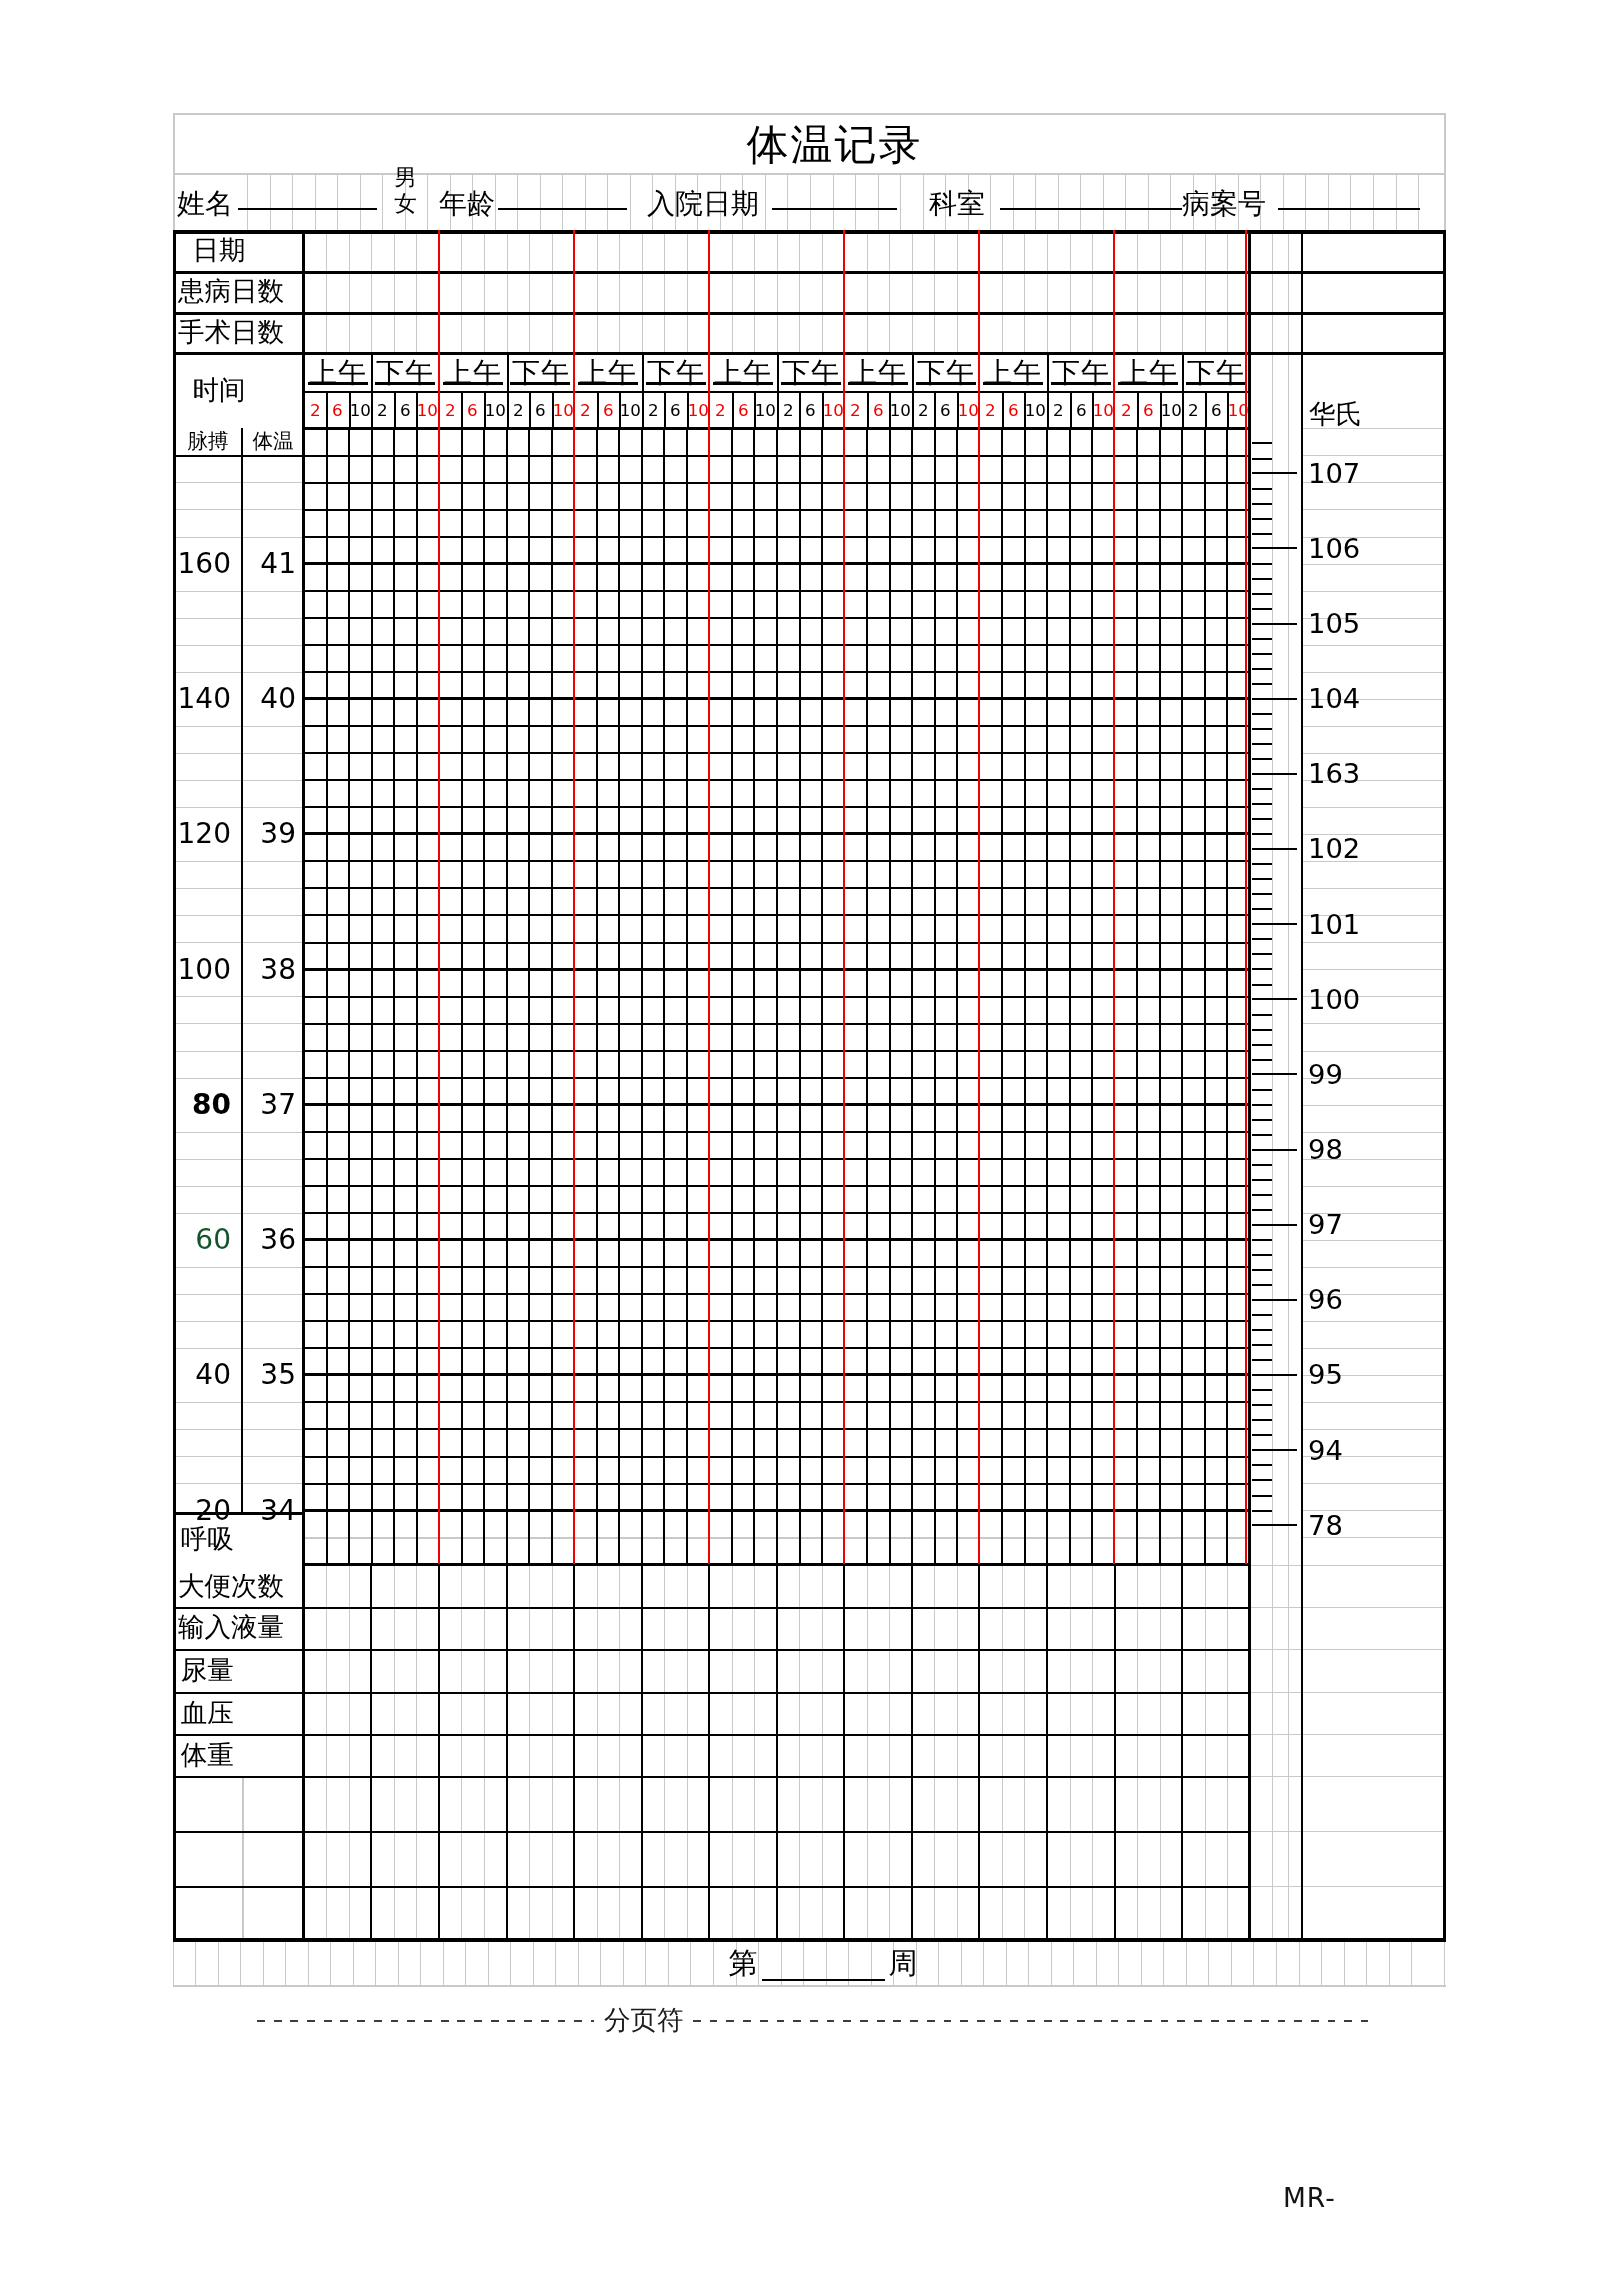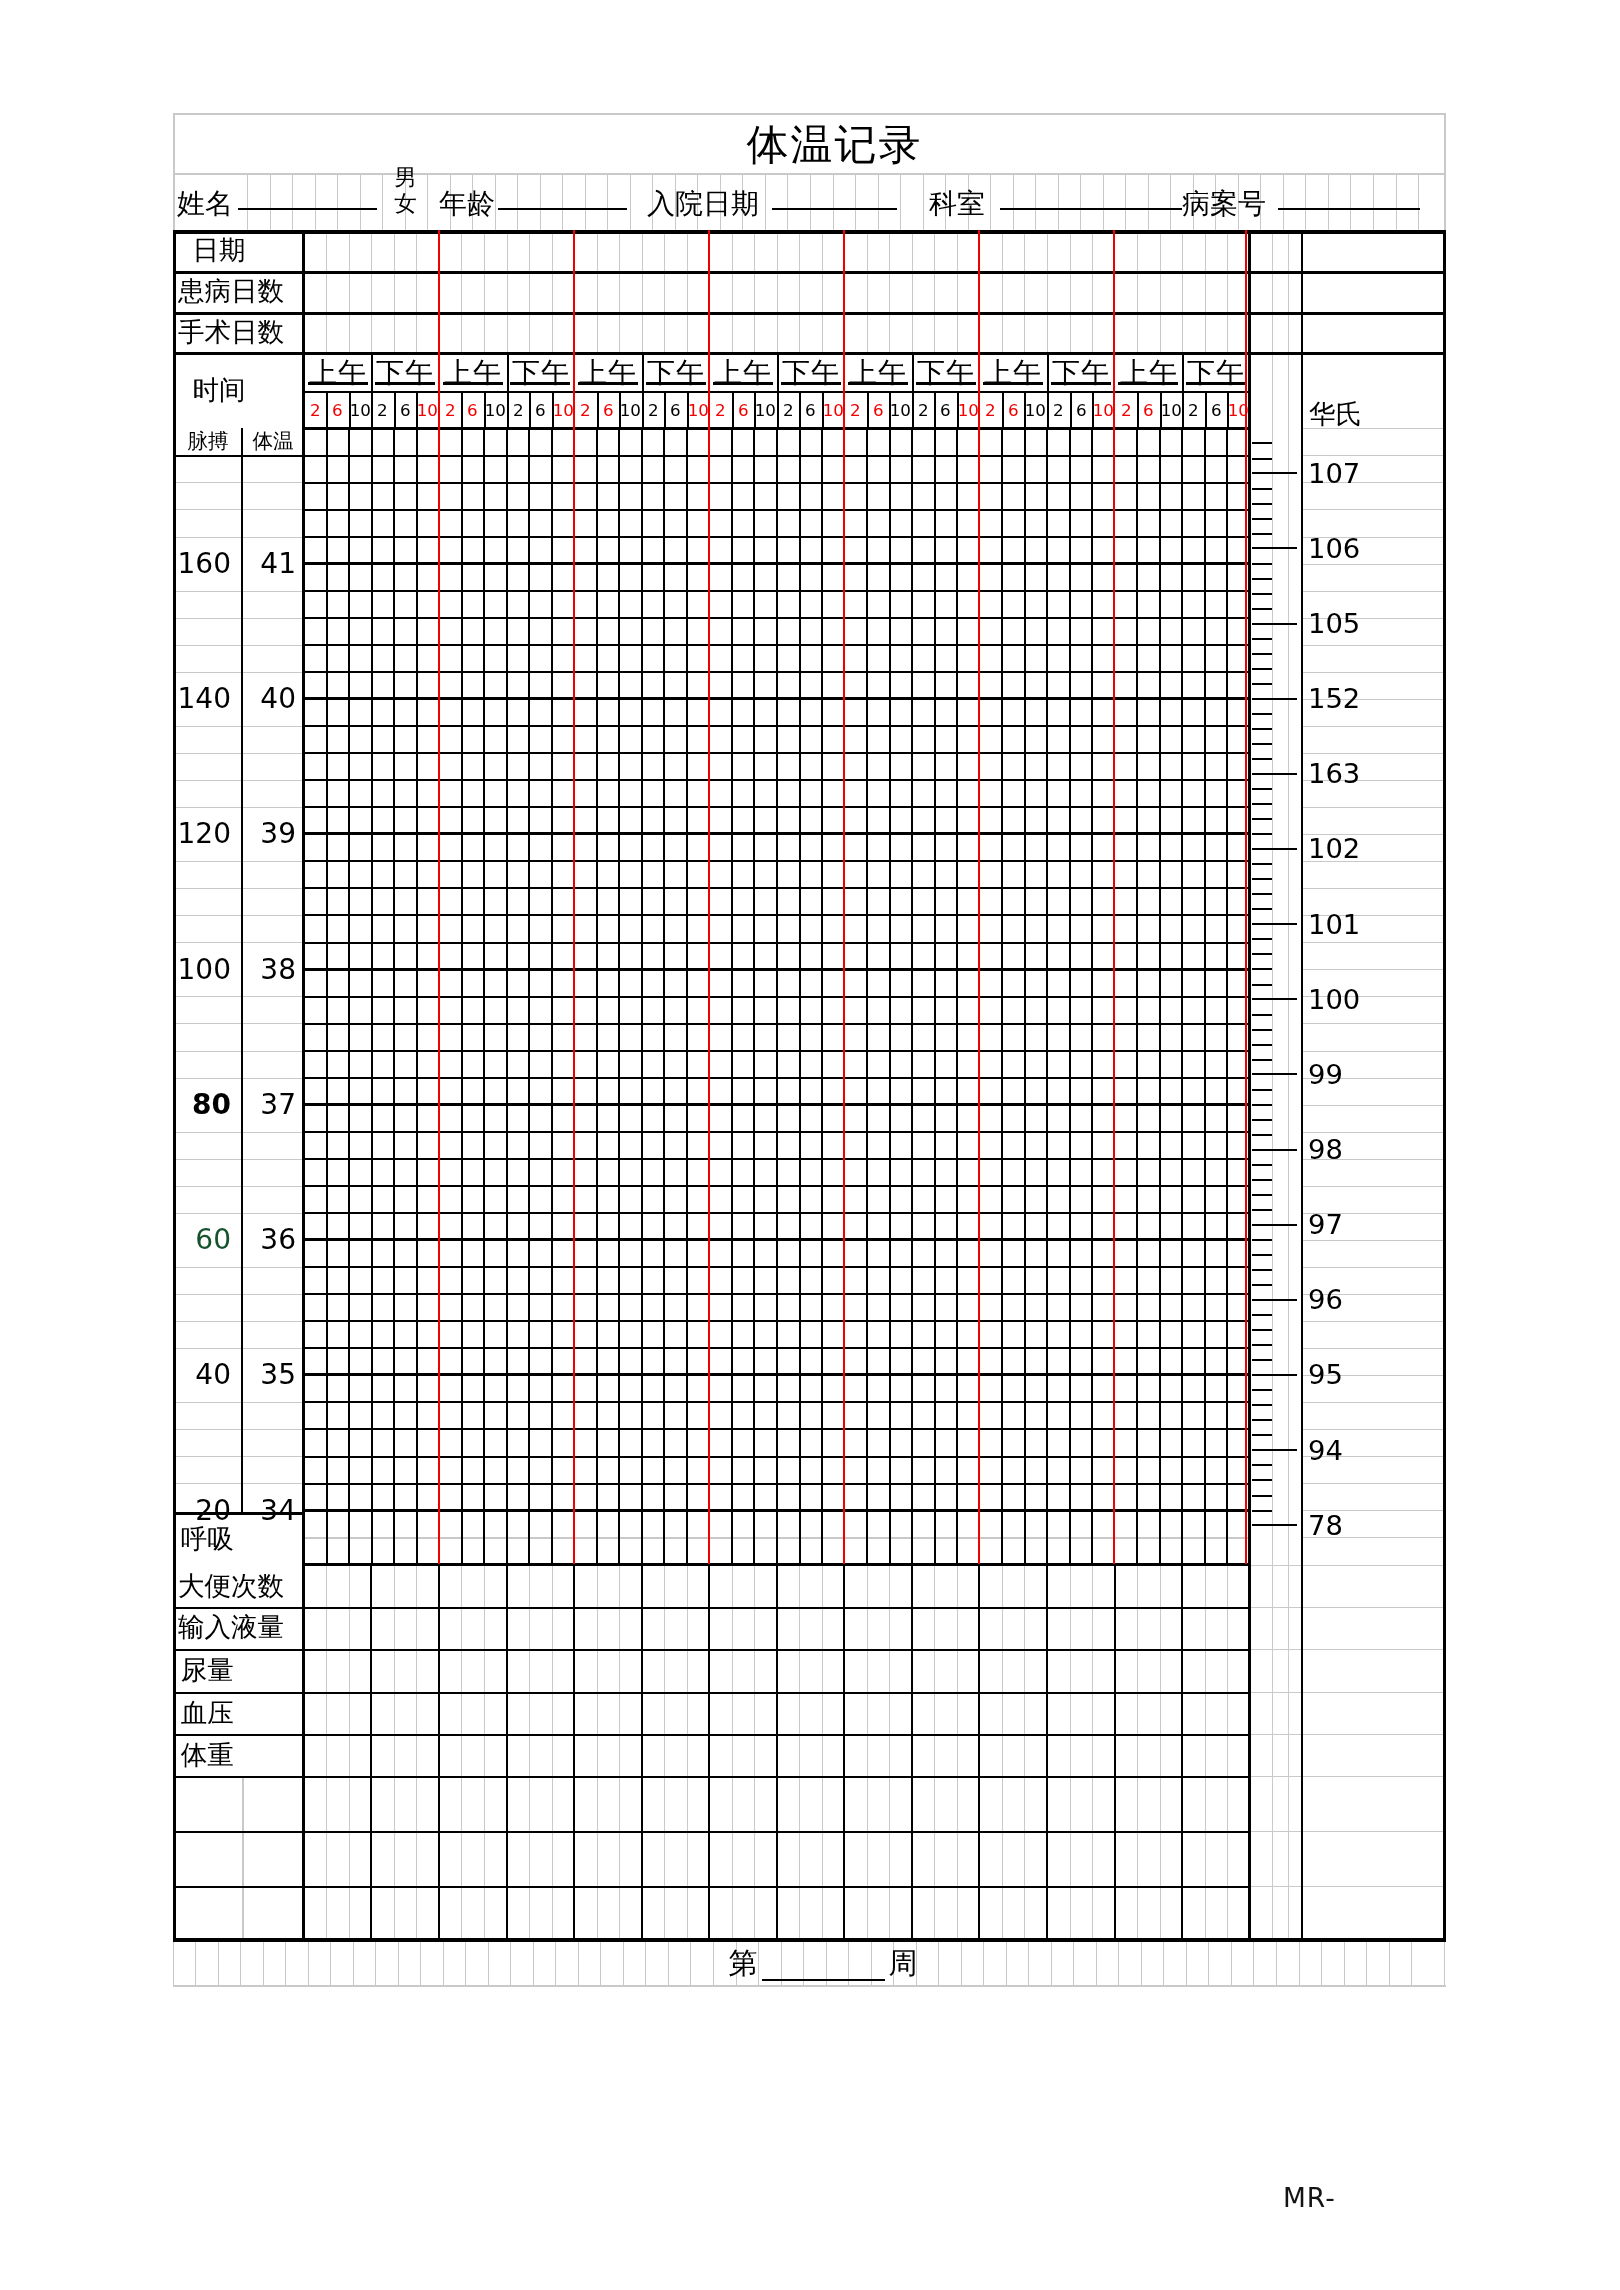--- a/index.html
+++ b/index.html
@@ -47,20 +47,25 @@
   <div class="fillline" style="left:1278px;top:208px;width:142px;"></div>
 
   <div class="txt" style="left:1309px;top:396px;font-size:26.5px;z-index:6;">华氏</div>
 
   <div class="footerrow" style="left:627px;top:1942px;width:392px;height:43px;">
     <span>第</span>
     <span class="wline"></span>
     <span>周</span>
   </div>
 
+  <div class="pb" style="left:257px;top:2005px;width:1111px;height:31px;">
+    <div class="dashline" style="position:relative;flex:1 1 auto;"></div>
+    <div class="pbtext">分页符</div>
+    <div class="dashline" style="position:relative;flex:2 1 auto;"></div>
+  </div>
 
   <div class="mr" style="left:1283px;top:2182px;">MR-</div>
 
   <div id="gridlayer">
       <div class="abs" style="left: 173px; top: 113px; width: 1273px; height: 1.6px; background: rgb(201, 201, 201); z-index: 2;"></div>
       <div class="abs" style="left: 173px; top: 173px; width: 1273px; height: 1.6px; background: rgb(201, 201, 201); z-index: 2;"></div>
       <div class="abs" style="left: 173px; top: 113px; width: 1.6px; height: 118px; background: rgb(201, 201, 201); z-index: 2;"></div>
       <div class="abs" style="left: 1444px; top: 113px; width: 1.6px; height: 118px; background: rgb(201, 201, 201); z-index: 2;"></div>
       <div class="abs" style="left: 247px; top: 173px; width: 1.4px; height: 57px; background: rgb(201, 201, 201); z-index: 1;"></div>
       <div class="abs" style="left: 270px; top: 173px; width: 1.4px; height: 57px; background: rgb(201, 201, 201); z-index: 1;"></div>
@@ -471,21 +476,21 @@
       <div class="abs" style="left: 1252px; top: 818px; width: 19.6px; height: 1.8px; background: rgb(0, 0, 0); z-index: 5;"></div>
       <div class="abs" style="left: 1252px; top: 803px; width: 19.6px; height: 1.8px; background: rgb(0, 0, 0); z-index: 5;"></div>
       <div class="abs" style="left: 1252px; top: 788px; width: 19.6px; height: 1.8px; background: rgb(0, 0, 0); z-index: 5;"></div>
       <div class="abs" style="left: 1252px; top: 773px; width: 45px; height: 2.2px; background: rgb(0, 0, 0); z-index: 5;"></div>
       <div class="abs" style="left: 1308px; top: 759px; width: 69px; height: 29px; font-size: 27.4px; z-index: 6; display: flex; align-items: center; justify-content: flex-start; color: rgb(0, 0, 0); line-height: 1;">163</div>
       <div class="abs" style="left: 1252px; top: 758px; width: 19.6px; height: 1.8px; background: rgb(0, 0, 0); z-index: 5;"></div>
       <div class="abs" style="left: 1252px; top: 743px; width: 19.6px; height: 1.8px; background: rgb(0, 0, 0); z-index: 5;"></div>
       <div class="abs" style="left: 1252px; top: 728px; width: 19.6px; height: 1.8px; background: rgb(0, 0, 0); z-index: 5;"></div>
       <div class="abs" style="left: 1252px; top: 713px; width: 19.6px; height: 1.8px; background: rgb(0, 0, 0); z-index: 5;"></div>
       <div class="abs" style="left: 1252px; top: 698px; width: 45px; height: 2.2px; background: rgb(0, 0, 0); z-index: 5;"></div>
-      <div class="abs" style="left: 1308px; top: 684px; width: 69px; height: 29px; font-size: 27.4px; z-index: 6; display: flex; align-items: center; justify-content: flex-start; color: rgb(0, 0, 0); line-height: 1;">152</div>
+      <div class="abs" style="left: 1308px; top: 684px; width: 69px; height: 29px; font-size: 27.4px; z-index: 6; display: flex; align-items: center; justify-content: flex-start; color: rgb(0, 0, 0); line-height: 1;">104</div>
       <div class="abs" style="left: 1252px; top: 683px; width: 19.6px; height: 1.8px; background: rgb(0, 0, 0); z-index: 5;"></div>
       <div class="abs" style="left: 1252px; top: 668px; width: 19.6px; height: 1.8px; background: rgb(0, 0, 0); z-index: 5;"></div>
       <div class="abs" style="left: 1252px; top: 653px; width: 19.6px; height: 1.8px; background: rgb(0, 0, 0); z-index: 5;"></div>
       <div class="abs" style="left: 1252px; top: 638px; width: 19.6px; height: 1.8px; background: rgb(0, 0, 0); z-index: 5;"></div>
       <div class="abs" style="left: 1252px; top: 623px; width: 45px; height: 2.2px; background: rgb(0, 0, 0); z-index: 5;"></div>
       <div class="abs" style="left: 1308px; top: 609px; width: 69px; height: 29px; font-size: 27.4px; z-index: 6; display: flex; align-items: center; justify-content: flex-start; color: rgb(0, 0, 0); line-height: 1;">105</div>
       <div class="abs" style="left: 1252px; top: 608px; width: 19.6px; height: 1.8px; background: rgb(0, 0, 0); z-index: 5;"></div>
       <div class="abs" style="left: 1252px; top: 593px; width: 19.6px; height: 1.8px; background: rgb(0, 0, 0); z-index: 5;"></div>
       <div class="abs" style="left: 1252px; top: 578px; width: 19.6px; height: 1.8px; background: rgb(0, 0, 0); z-index: 5;"></div>
       <div class="abs" style="left: 1252px; top: 563px; width: 19.6px; height: 1.8px; background: rgb(0, 0, 0); z-index: 5;"></div>

